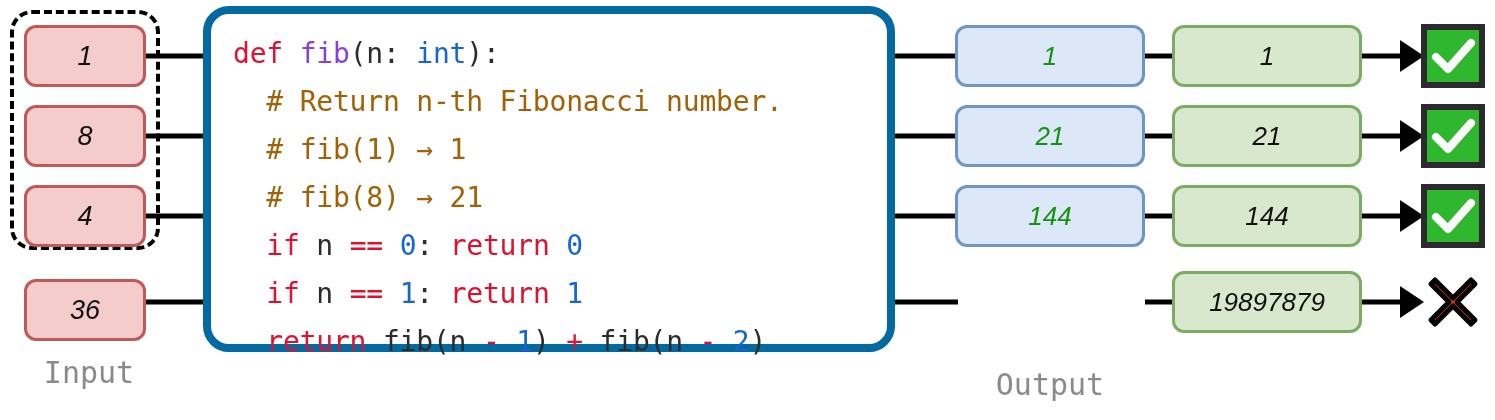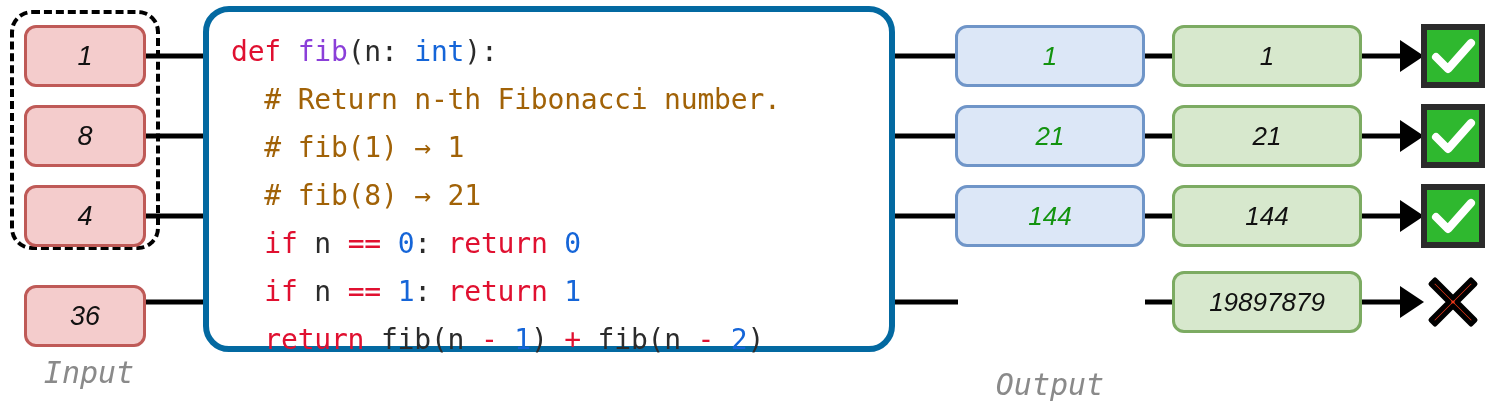--- a/index.html
+++ b/index.html
@@ -87,21 +87,21 @@
 
   
   #code-panel {
     position: absolute;
     left: 203px;
     top: 6px;
     width: 692px;
     height: 346px;
     box-sizing: border-box;
     background: #ffffff;
-    border: 6px solid #0369a1;
+    border: 8px solid #0369a1;
     border-radius: 26px;
     padding: 16px 0 0 22px;
   }
 
   #code-lines {
     font-family: "DejaVu Sans Mono", "Liberation Mono", monospace;
     font-size: 28px;
     line-height: 48px;
     color: #2b2b2b;
     white-space: pre;
@@ -124,21 +124,20 @@
     height: 64px;
   }
   .status svg { display: block; }
 
   
   .caption {
     position: absolute;
     top: 355px;
     color: #8a8a8a;
     font-family: "DejaVu Sans Mono", "Liberation Mono", monospace;
-    font-style: italic;
     font-size: 30px;
     white-space: nowrap;
   }
   #caption-input    { left: 28px;   width: 122px; text-align: center; }
   #caption-output   { left: 955px;  width: 190px; text-align: center; margin-top: 12px; }
   #caption-expected { left: 1172px; width: 190px; text-align: center; }
 </style>
 </head>
 <body>
 
@@ -179,21 +178,21 @@
 
   <div class="node node-input" style="top:25px">
     <span>1</span>
   </div>
   <div class="node node-input" style="top:105px">
     <span>8</span>
   </div>
   <div class="node node-input" style="top:185px">
     <span>4</span>
   </div>
-  <div class="node node-input" style="top:285px">
+  <div class="node node-input" style="top:279px">
     <span>36</span>
   </div>
 
   <div id="code-panel">
     <div id="code-lines"><div class="code-line"><span class="tok-kw">def </span><span class="tok-fn">fib</span><span class="tok-plain">(n: </span><span class="tok-type">int</span><span class="tok-plain">):</span></div><div class="code-line"><span class="tok-comment">  # Return n-th Fibonacci number.</span></div><div class="code-line"><span class="tok-comment">  # fib(1) → 1</span></div><div class="code-line"><span class="tok-comment">  # fib(8) → 21</span></div><div class="code-line"><span class="tok-kw">  </span><span class="tok-kw">if</span><span class="tok-plain"> n </span><span class="tok-op">==</span><span class="tok-plain"> </span><span class="tok-num">0</span><span class="tok-plain">: </span><span class="tok-kw">return </span><span class="tok-num">0</span></div><div class="code-line"><span class="tok-kw">  </span><span class="tok-kw">if</span><span class="tok-plain"> n </span><span class="tok-op">==</span><span class="tok-plain"> </span><span class="tok-num">1</span><span class="tok-plain">: </span><span class="tok-kw">return </span><span class="tok-num">1</span></div><div class="code-line"><span class="tok-kw">  </span><span class="tok-kw">return </span><span class="tok-plain">fib(n </span><span class="tok-op">-</span><span class="tok-plain"> </span><span class="tok-num">1</span><span class="tok-plain">) </span><span class="tok-op">+</span><span class="tok-plain"> fib(n </span><span class="tok-op">-</span><span class="tok-plain"> </span><span class="tok-num">2</span><span class="tok-plain">)</span></div></div>
   </div>
 
   <div class="node node-output ok" style="top:25px">
     <span>1</span>
   </div>

